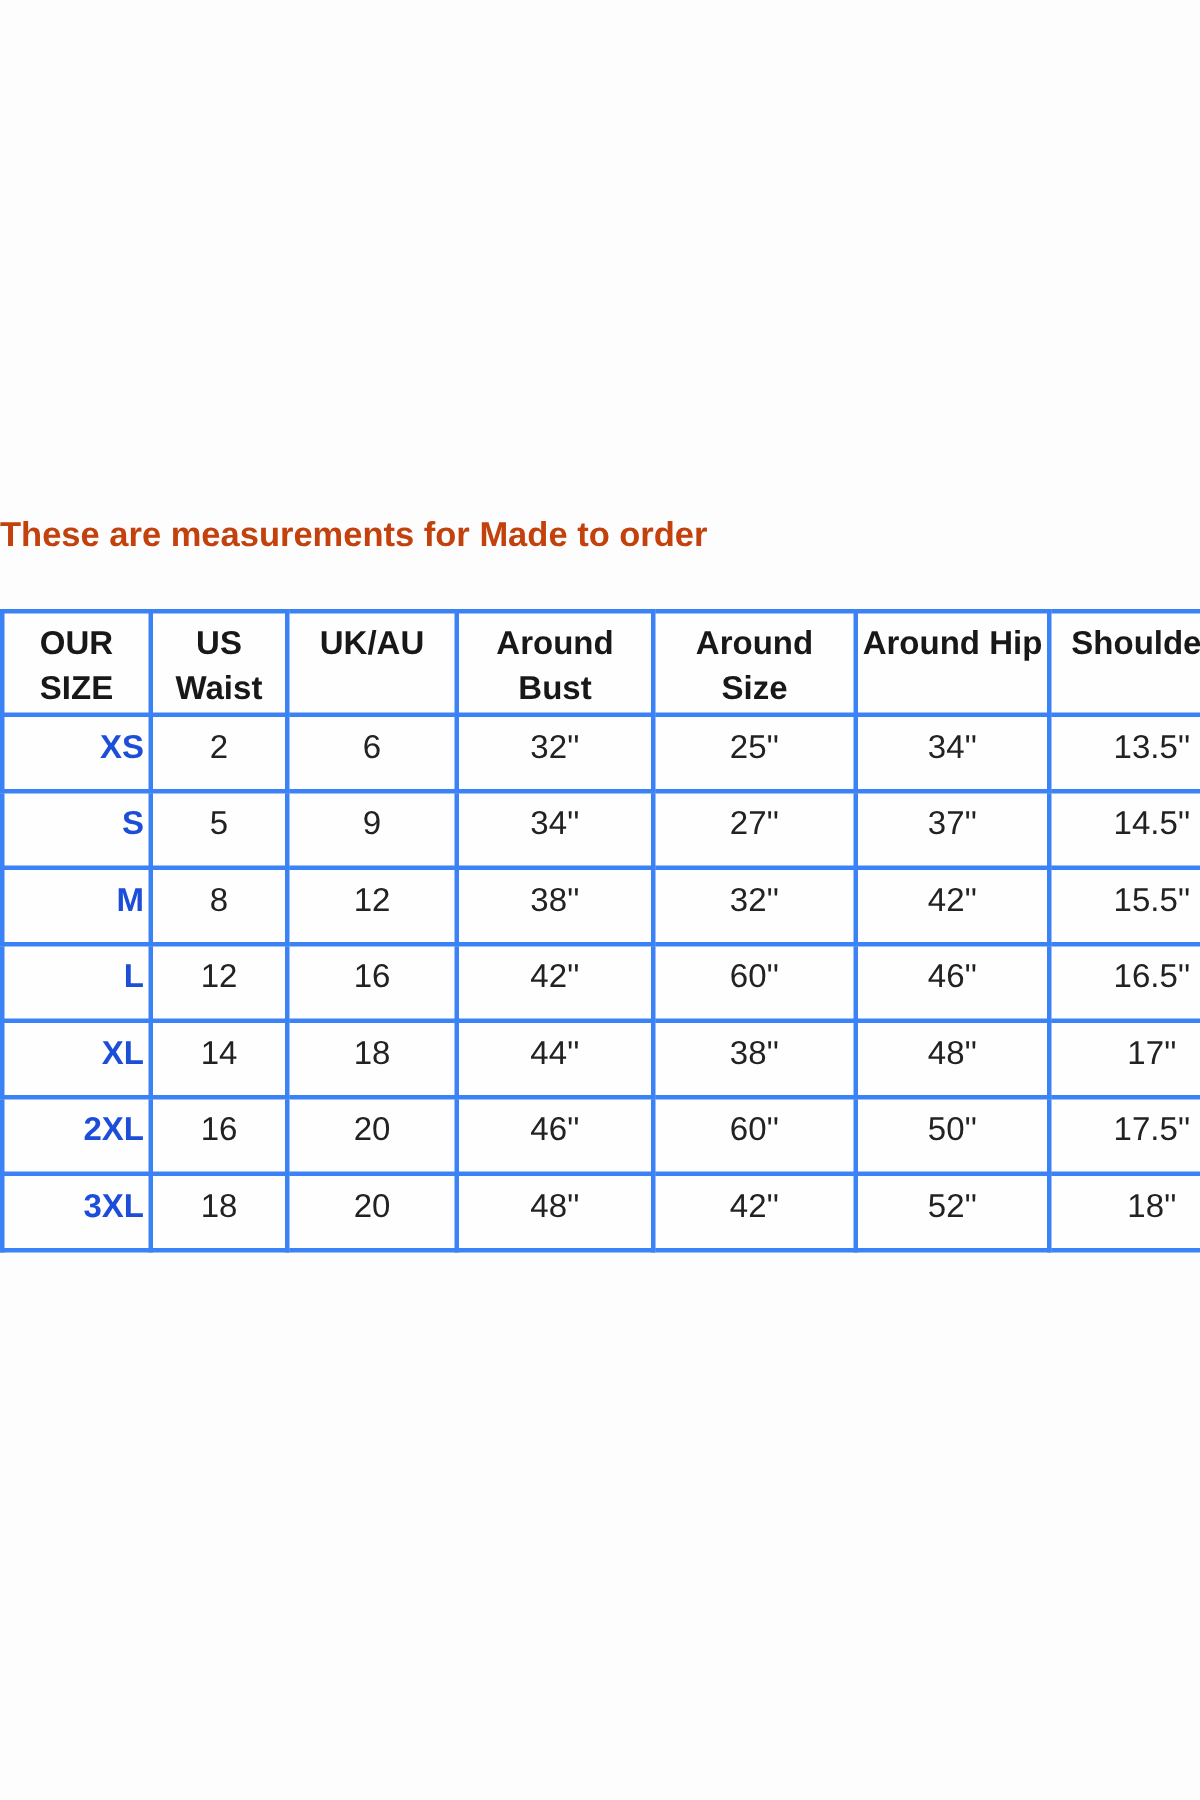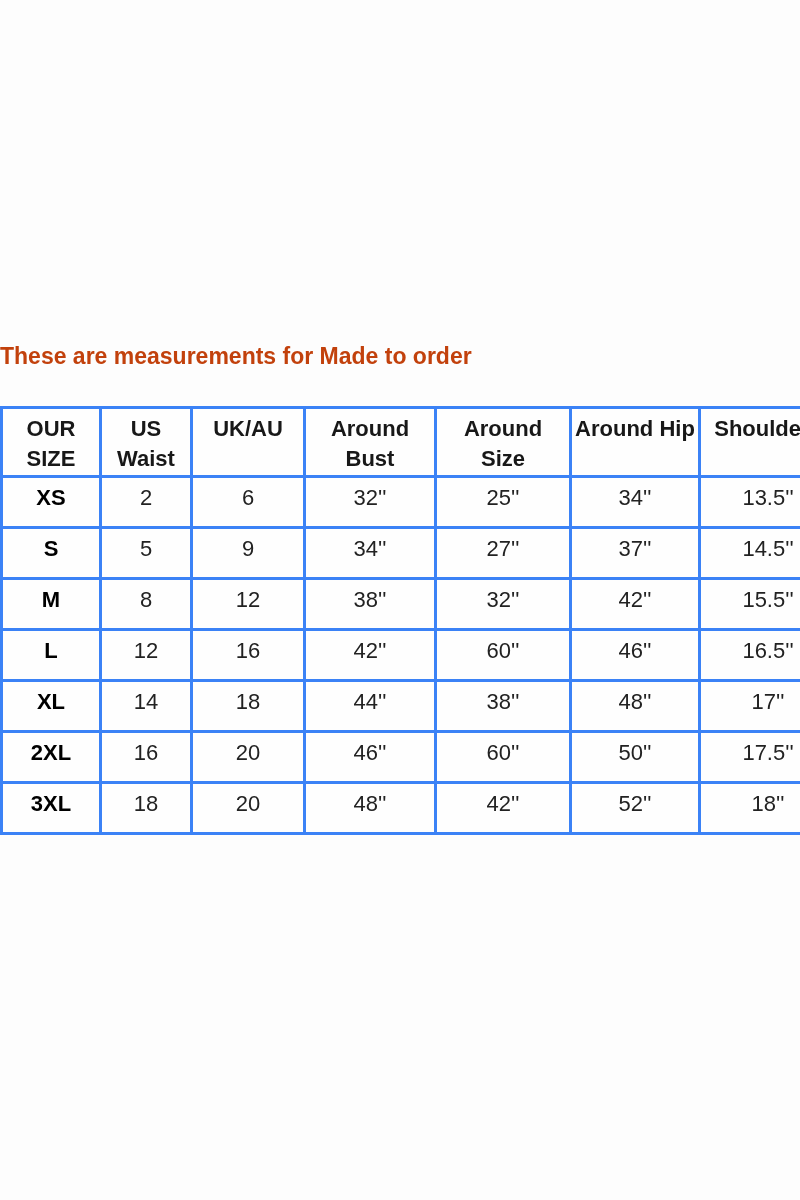--- a/index.html
+++ b/index.html
@@ -54,21 +54,22 @@
   table.size-table thead th {
     height: 58px;
     font-weight: bold;
     color: #181818;
   }
   table.size-table tbody tr {
     height: 51px;
   }
   table.size-table tbody th {
     font-weight: bold;
-    color: #000000;
+    color: #1d4ed8;
+    text-align: right;
   }
   table.size-table tbody td {
     font-weight: normal;
     color: #222222;
   }
   
   table.size-table thead th:nth-child(1) { width: 90px; }
   table.size-table thead th:nth-child(2) { width: 82px; }
   table.size-table thead th:nth-child(3) { width: 104px; }
   table.size-table thead th:nth-child(4) { width: 122px; text-align: center; }

